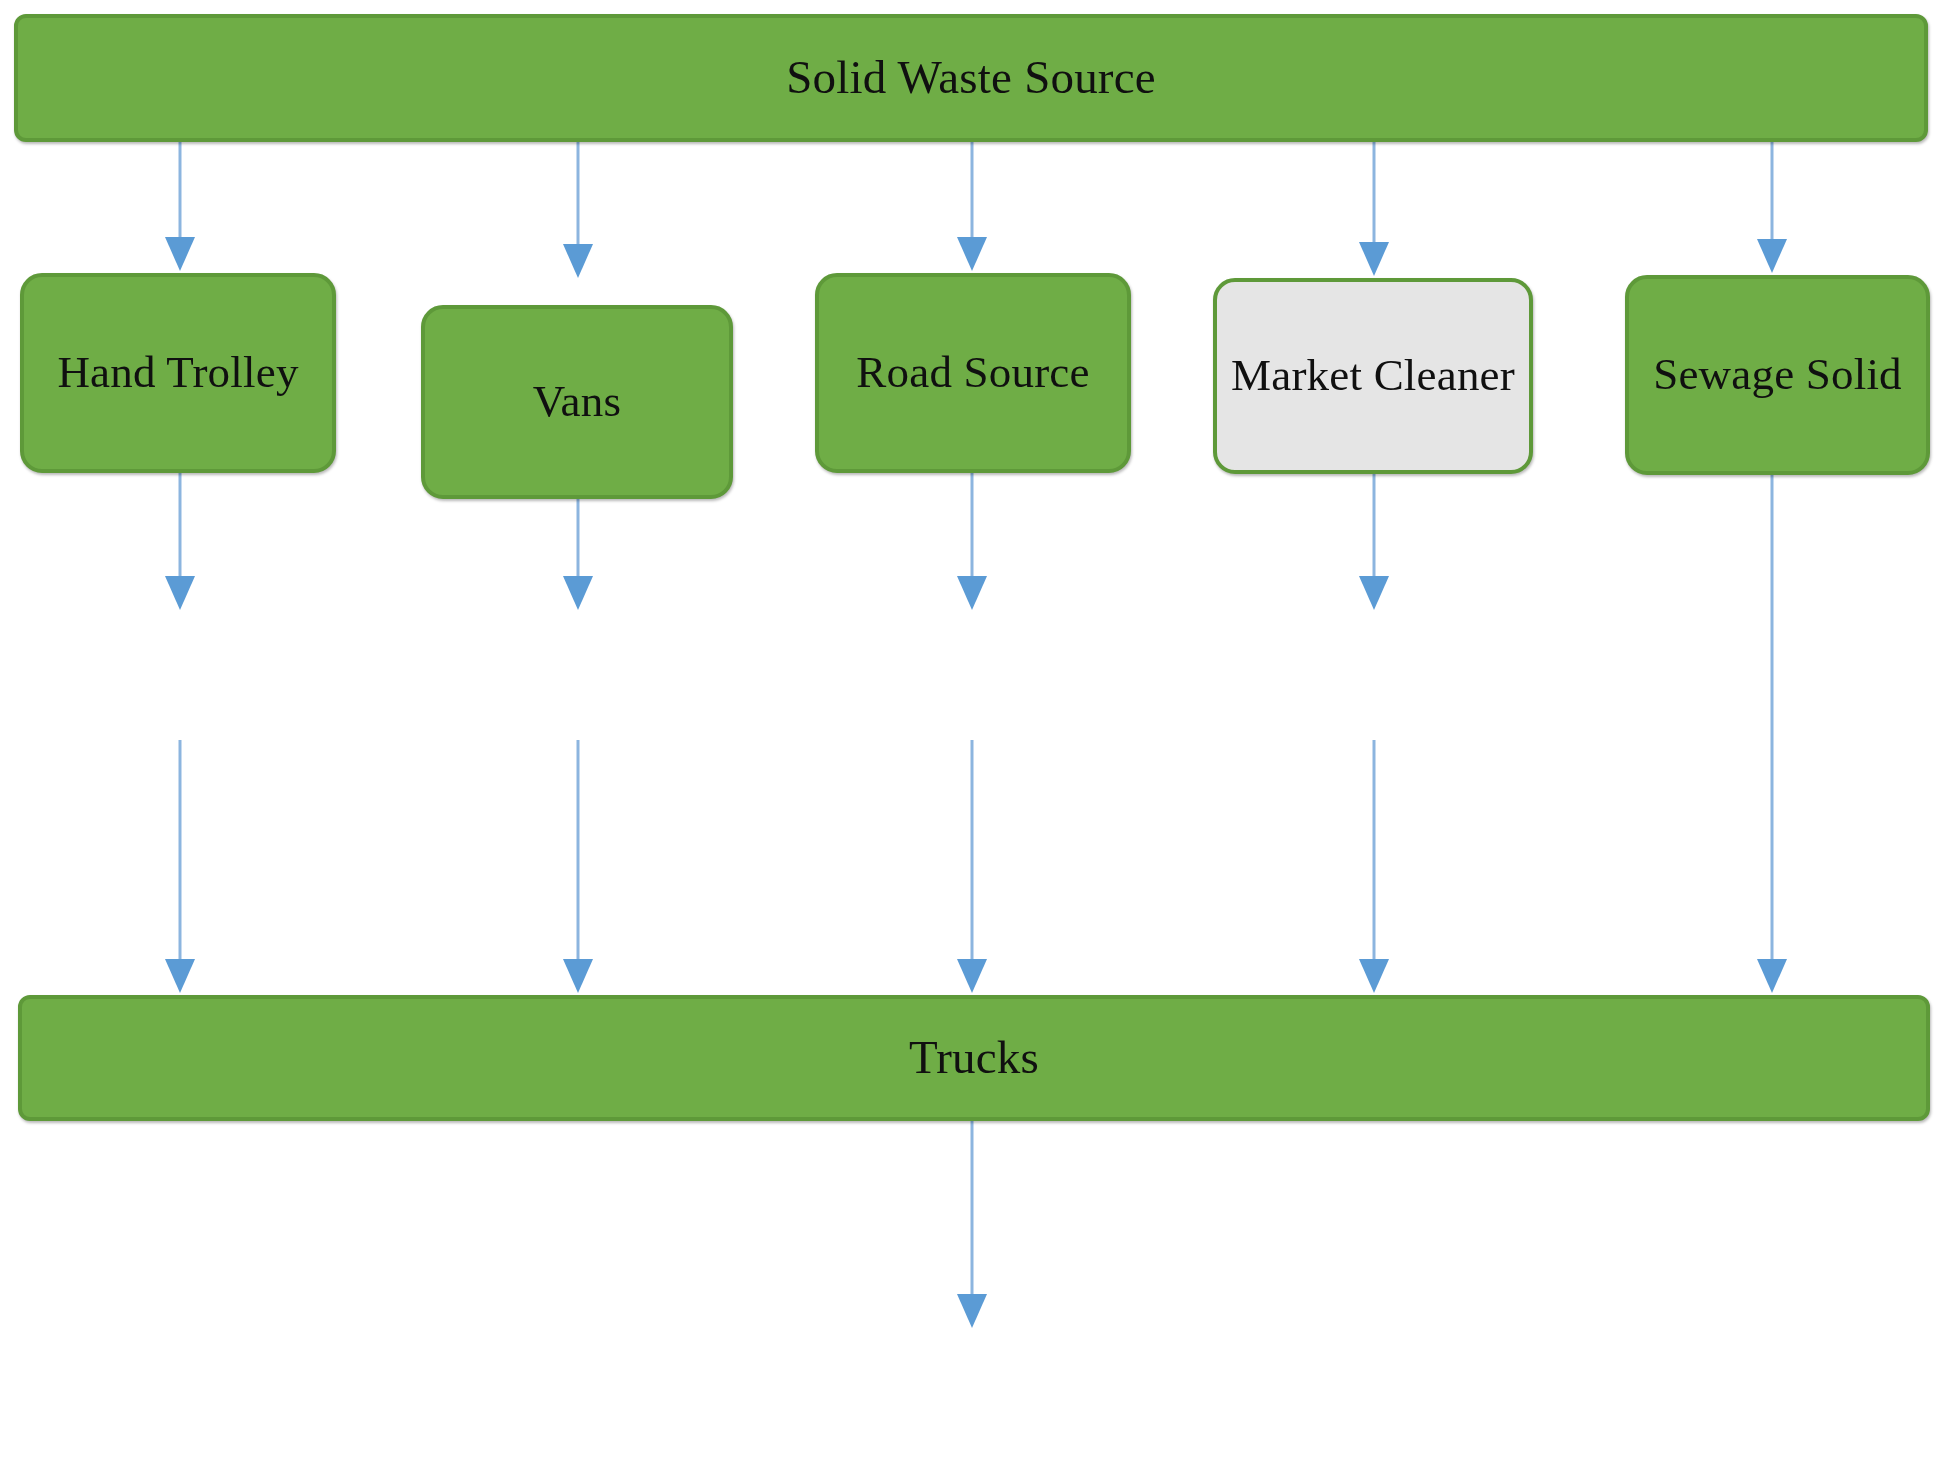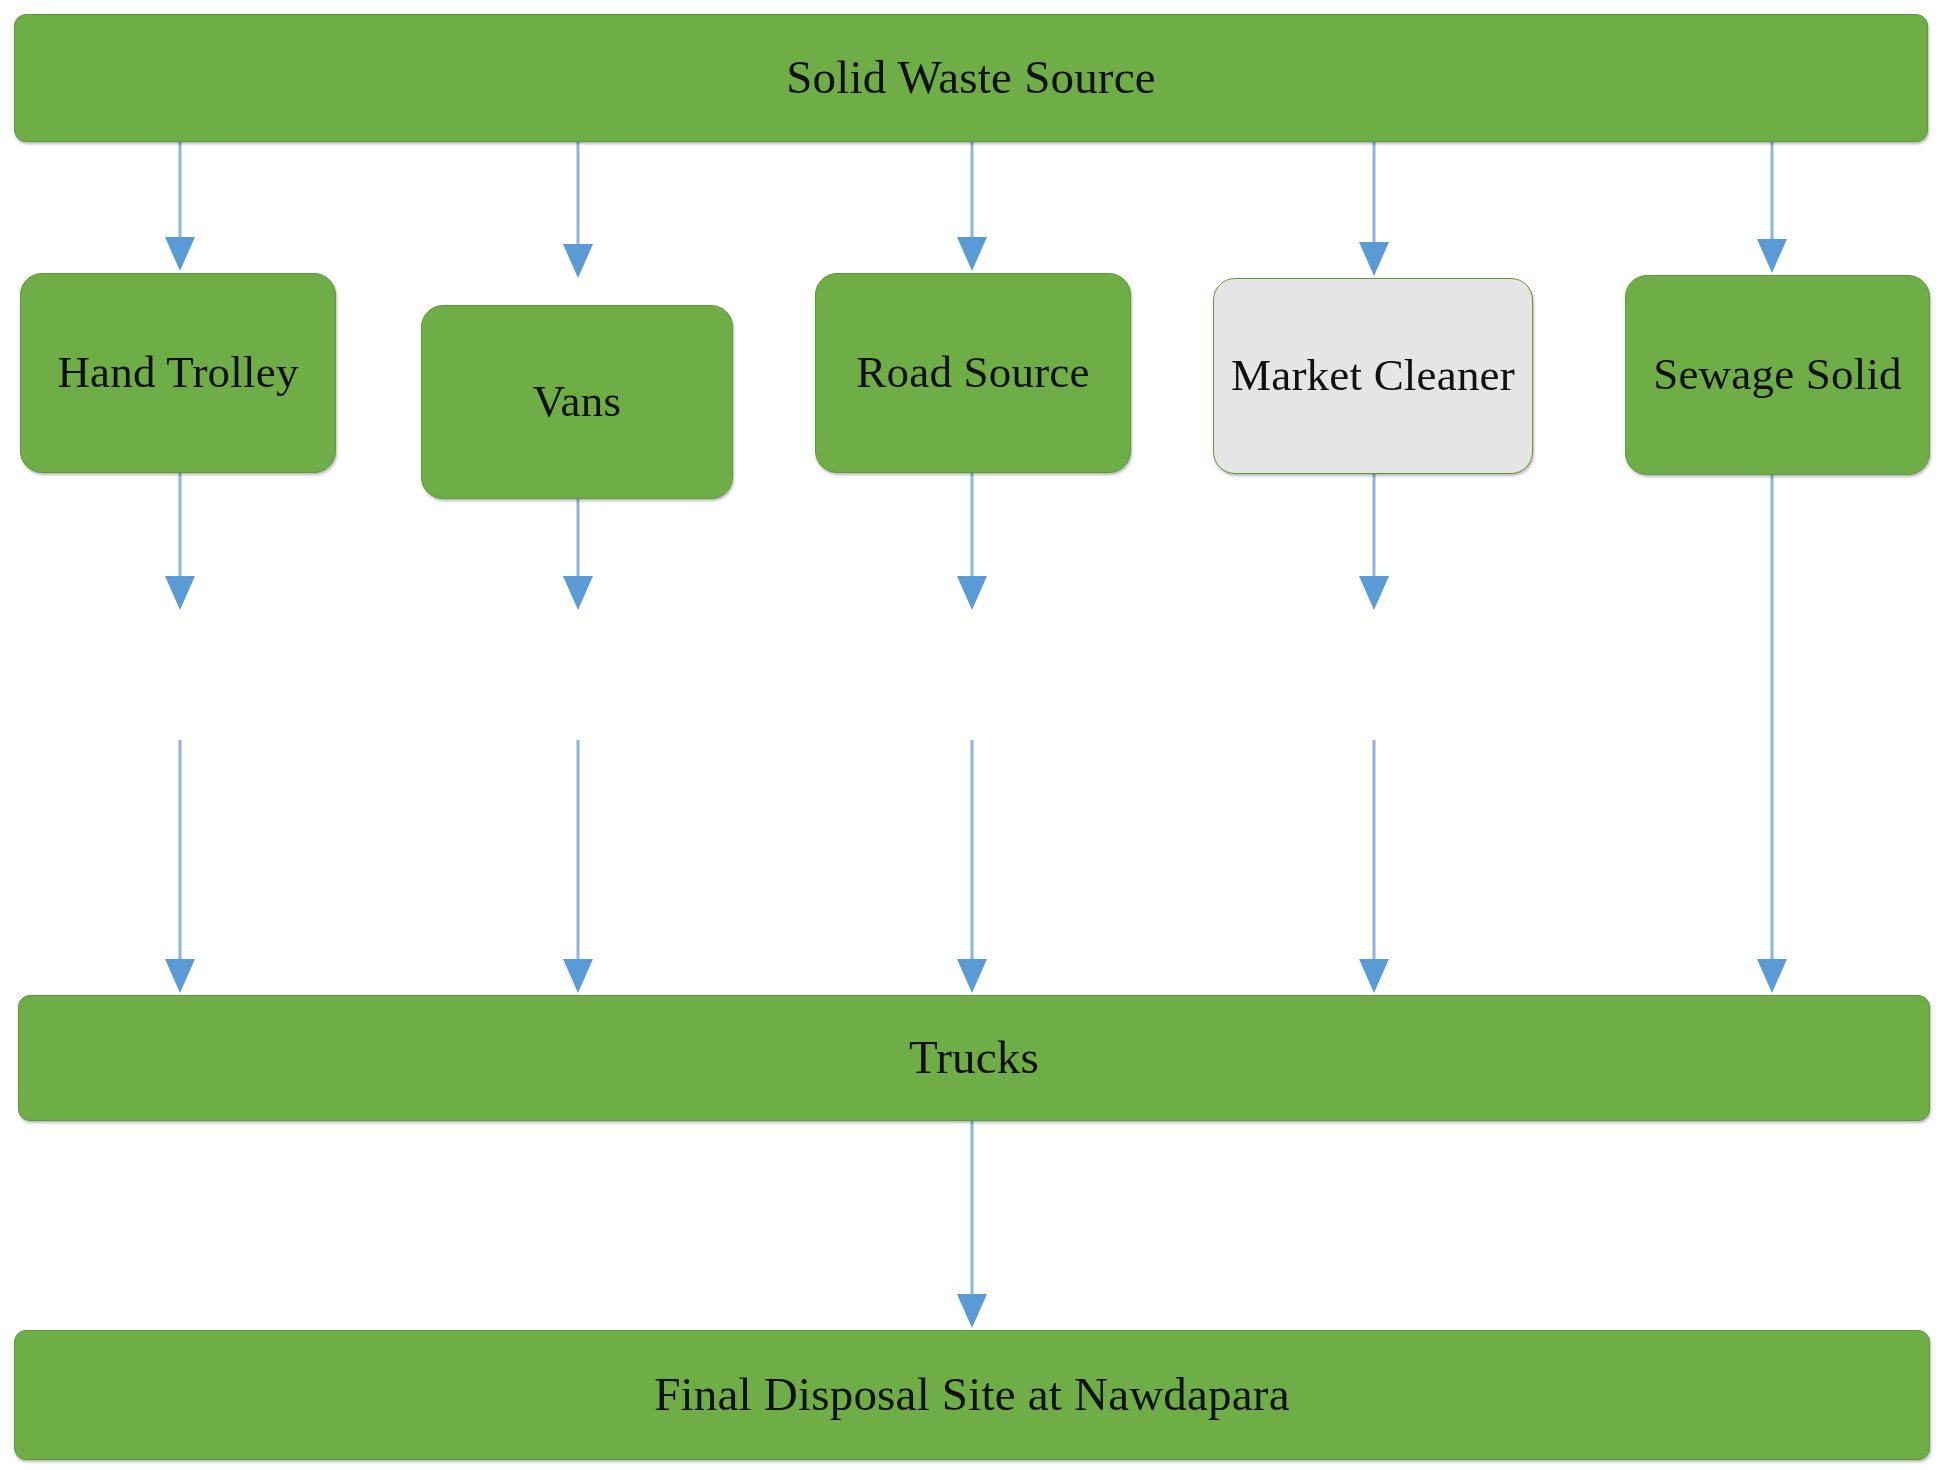--- a/index.html
+++ b/index.html
@@ -26,21 +26,21 @@
     height: 1470px;
     pointer-events: none;
     z-index: 1;
   }
 
   
   .node {
     position: absolute;
     box-sizing: border-box;
     background: #6FAD46;
-    border: 1px solid #404040;
+    border: 4px solid #404040;
     border-radius: 14px;
     display: flex;
     align-items: center;
     justify-content: center;
     text-align: center;
     color: #101010;
     line-height: 1.18;
     z-index: 2;
     box-shadow: 1px 2px 3px rgba(0,0,0,0.28);
   }
@@ -147,17 +147,14 @@
   </div>
   <div class="node small" style="left: 1625px; top: 275px; width: 305px; height: 200px; background: rgb(111, 173, 70); border-color: rgb(94, 153, 57); color: rgb(16, 16, 16);">
     <span class="node-label fs-small">Sewage Solid</span>
   </div>
 
 
   <div class="node bar" style="left: 18px; top: 995px; width: 1912px; height: 126px; background: rgb(111, 173, 70); border-color: rgb(94, 153, 57); color: rgb(16, 16, 16);">
     <span class="node-label fs-bar">Trucks</span>
   </div>
 
-  <div class="node bar" style="left: 14px; top: 1330px; width: 1916px; height: 130px; background: rgb(111, 173, 70); border-color: rgb(94, 153, 57); color: rgb(16, 16, 16);">
-    <span class="node-label fs-bar">Final Disposal Site at Nawdapara</span>
-  </div>
 
 </div>
 
 </body></html>

